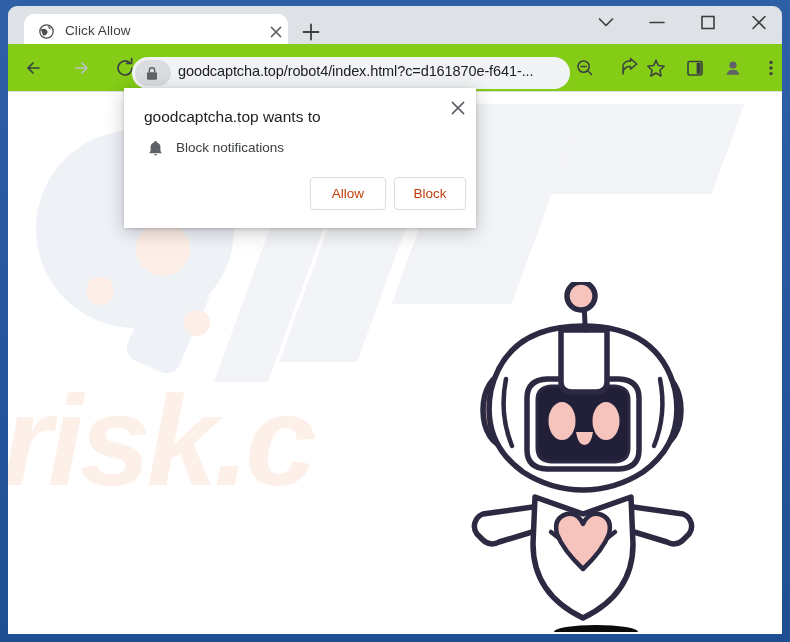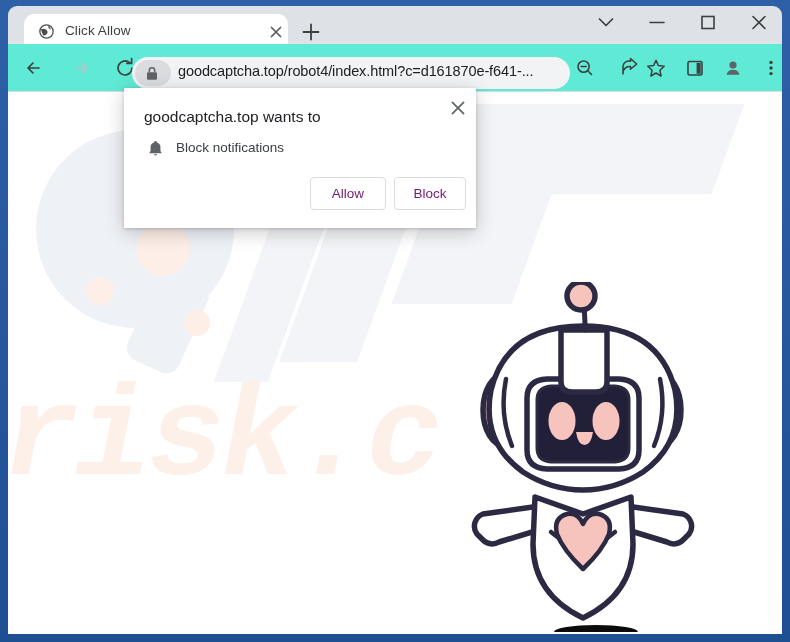--- a/index.html
+++ b/index.html
@@ -82,21 +82,21 @@
   .wc.chev  { left: 586px; }
   .wc.min   { left: 637px; }
   .wc.max   { left: 688px; }
   .wc.close { left: 739px; }
 
   
   .toolbar {
     position: absolute;
     left: 8px; top: 44px;
     width: 774px; height: 48px;
-    background: #5eead4;
+    background: #84cc16;
     box-sizing: border-box;
   }
   .tb-btn {
     position: absolute;
     width: 30px; height: 30px;
     top: 9px;
     cursor: pointer;
   }
   .tb-back    { left: 12px; }
   .tb-fwd     { left: 57px; }
@@ -195,21 +195,21 @@
   .wm-s4 { left: 560px; top: 12px;  width: 160px; height: 90px; }
 
   .wm-risk {
     left: -6px; top: 275px;
     font-size: 128px;
     font-weight: bold;
     font-style: italic;
     color: #fdf0e9;
     letter-spacing: -4px;
     white-space: nowrap;
-    font-family: Liberation Mono, monospace;
+    font-family: Liberation Sans, sans-serif;
   }
 
   
   .bubble {
     position: absolute;
     left: 110px; top: 140px;
     width: 422px; height: 105px;
     background: #ffffff;
     border-radius: 4px;
     box-shadow: 0 2px 12px rgba(0,0,0,.13), 0 0 1px rgba(0,0,0,.18);
@@ -278,21 +278,21 @@
     color: #3c4043;
     white-space: nowrap;
   }
   .nbtn {
     position: absolute;
     top: 89px;
     height: 33px;
     border: 1px solid #dadce0;
     border-radius: 4px;
     background: #ffffff;
-    color: #701a75;
+    color: #c2410c;
     font-size: 13.5px;
     font-family: "Liberation Sans", sans-serif;
     cursor: pointer;
     padding: 0;
   }
   .nbtn-allow { left: 186px; width: 76px; }
   .nbtn-block { left: 270px; width: 72px; }
 </style>
 </head>
 <body>

